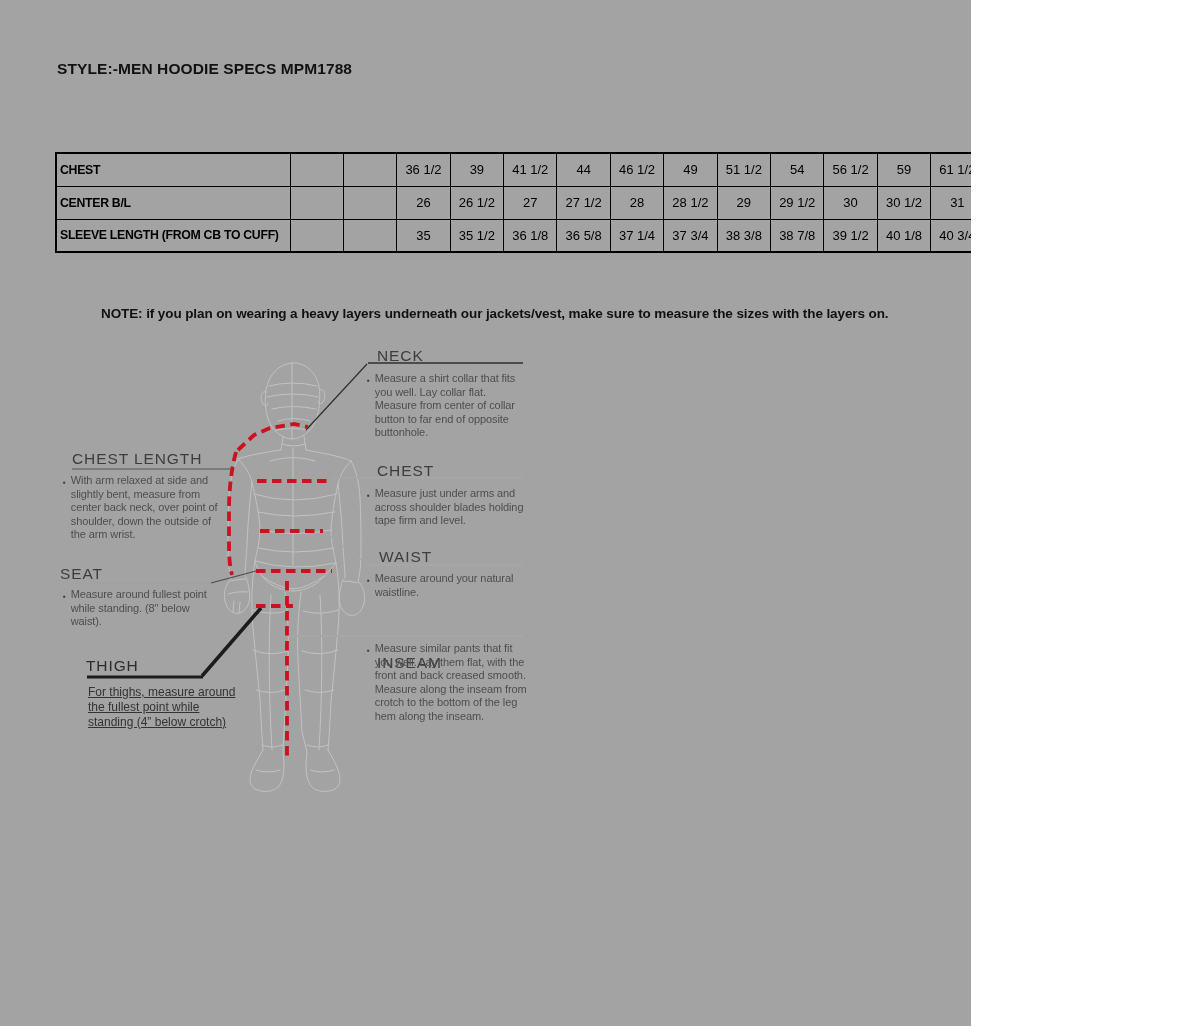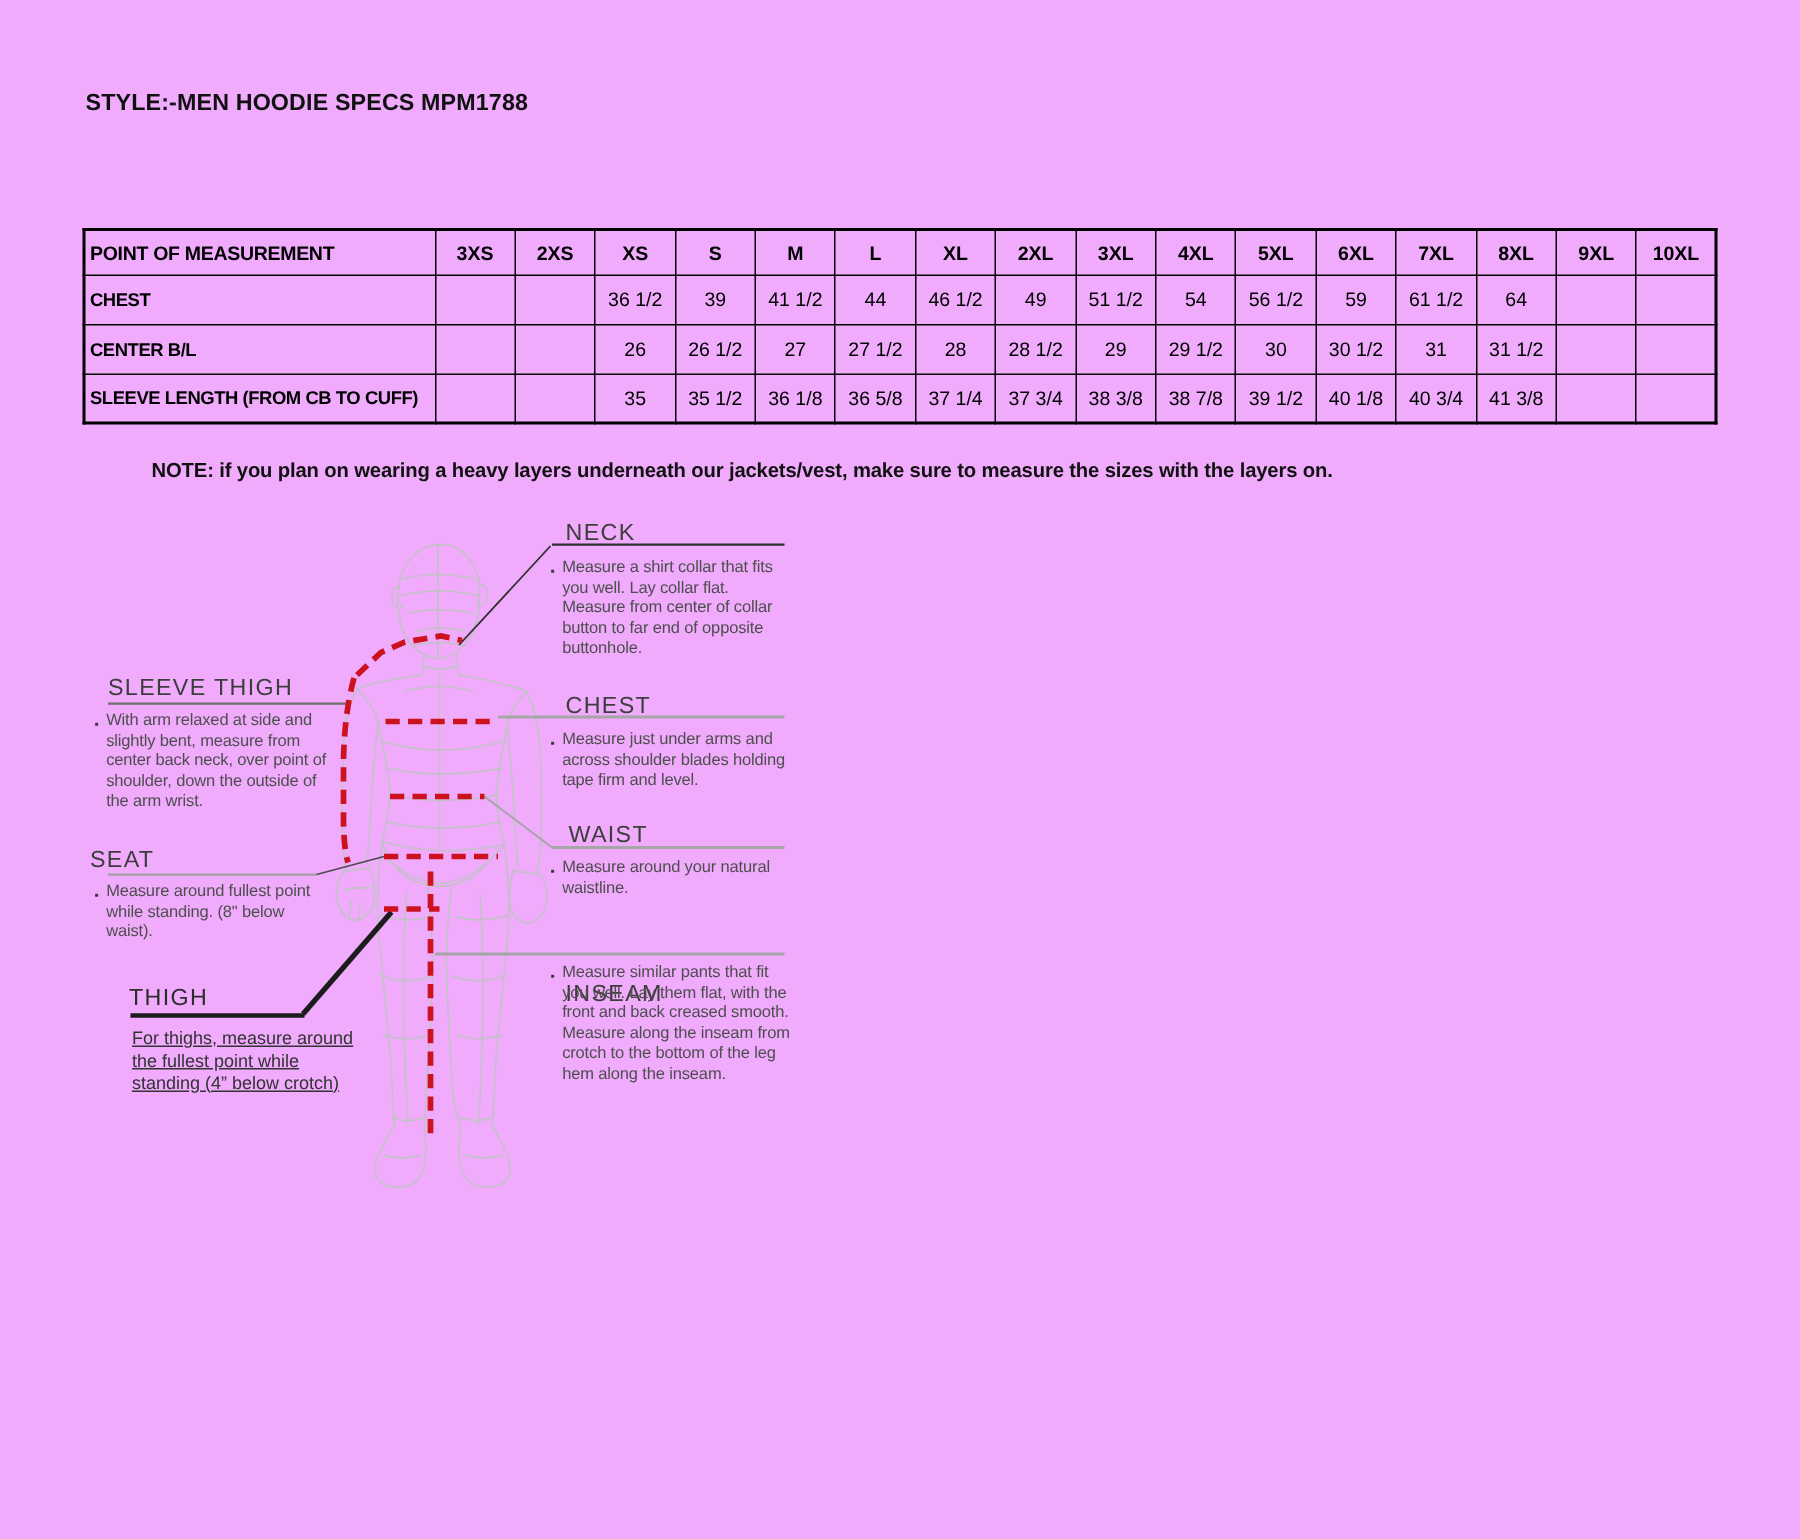--- a/index.html
+++ b/index.html
@@ -1,18 +1,18 @@
 <!DOCTYPE html>
 <html><head>
 <meta charset="utf-8">
 <style>
   * { margin:0; padding:0; box-sizing:border-box; }
   html,body { background:#ffffff; }
   .page {
-    position:relative; width:1200px; height:1026px; background:#f0abfc; overflow:hidden;
+    position:relative; width:971px; height:1026px; background:#a3a3a3; overflow:hidden;
     font-family:"Liberation Sans", sans-serif; color:#000;
   }
   .doc-title {
     position:absolute; left:57px; top:60px;
     font-size:15.5px; font-weight:bold; letter-spacing:0.1px; color:#111;
   }
   
   table.size-table {
     position:absolute; left:55px; top:152px; width:1089px;
     border-collapse:collapse; table-layout:fixed;
@@ -82,39 +82,20 @@
       <col style="width:53.4px">
         <col style="width:53.4px">
         <col style="width:53.4px">
         <col style="width:53.4px">
       <col style="width:53.4px">
         <col style="width:53.4px">
         <col style="width:53.4px">
         <col style="width:53.4px">
     </colgroup>
     <tbody>
-        <tr class="hdr">
-      <th class="rowlabel" style="font-size:13px;letter-spacing:-0.2px;">POINT OF MEASUREMENT</th>
-      <th>3XS</th>
-      <th>2XS</th>
-      <th>XS</th>
-      <th>S</th>
-      <th>M</th>
-      <th>L</th>
-      <th>XL</th>
-      <th>2XL</th>
-      <th>3XL</th>
-      <th>4XL</th>
-      <th>5XL</th>
-      <th>6XL</th>
-      <th>7XL</th>
-      <th>8XL</th>
-      <th>9XL</th>
-      <th>10XL</th>
-    </tr>
     <tr class="datar">
       <td class="rowlabel">CHEST</td>
       <td class="val"></td>
       <td class="val"></td>
       <td class="val">36 1/2</td>
       <td class="val">39</td>
       <td class="val">41 1/2</td>
       <td class="val">44</td>
       <td class="val">46 1/2</td>
       <td class="val">49</td>
@@ -280,21 +261,21 @@
     <span class="bullet">▪</span>
     <span>Measure around your natural waistline.</span>
   </div>
 
   <div class="lbl lbl-title" id="lbl-inseam">INSEAM</div>
   <div class="desc" id="desc-inseam">
     <span class="bullet">▪</span>
     <span>Measure similar pants that fit you well. Lay them flat, with the front and back creased smooth. Measure along the inseam from crotch to the bottom of the leg hem along the inseam.</span>
   </div>
 
-  <div class="lbl lbl-title" id="lbl-sleeve">SLEEVE THIGH</div>
+  <div class="lbl lbl-title" id="lbl-sleeve">CHEST LENGTH</div>
   <div class="desc" id="desc-sleeve">
     <span class="bullet">▪</span>
     <span>With arm relaxed at side and slightly bent, measure from center back neck, over point of shoulder, down the outside of the arm wrist.</span>
   </div>
 
   <div class="lbl lbl-title" id="lbl-seat">SEAT</div>
   <div class="desc" id="desc-seat">
     <span class="bullet">▪</span>
     <span>Measure around fullest point while standing. (8" below waist).</span>
   </div>

